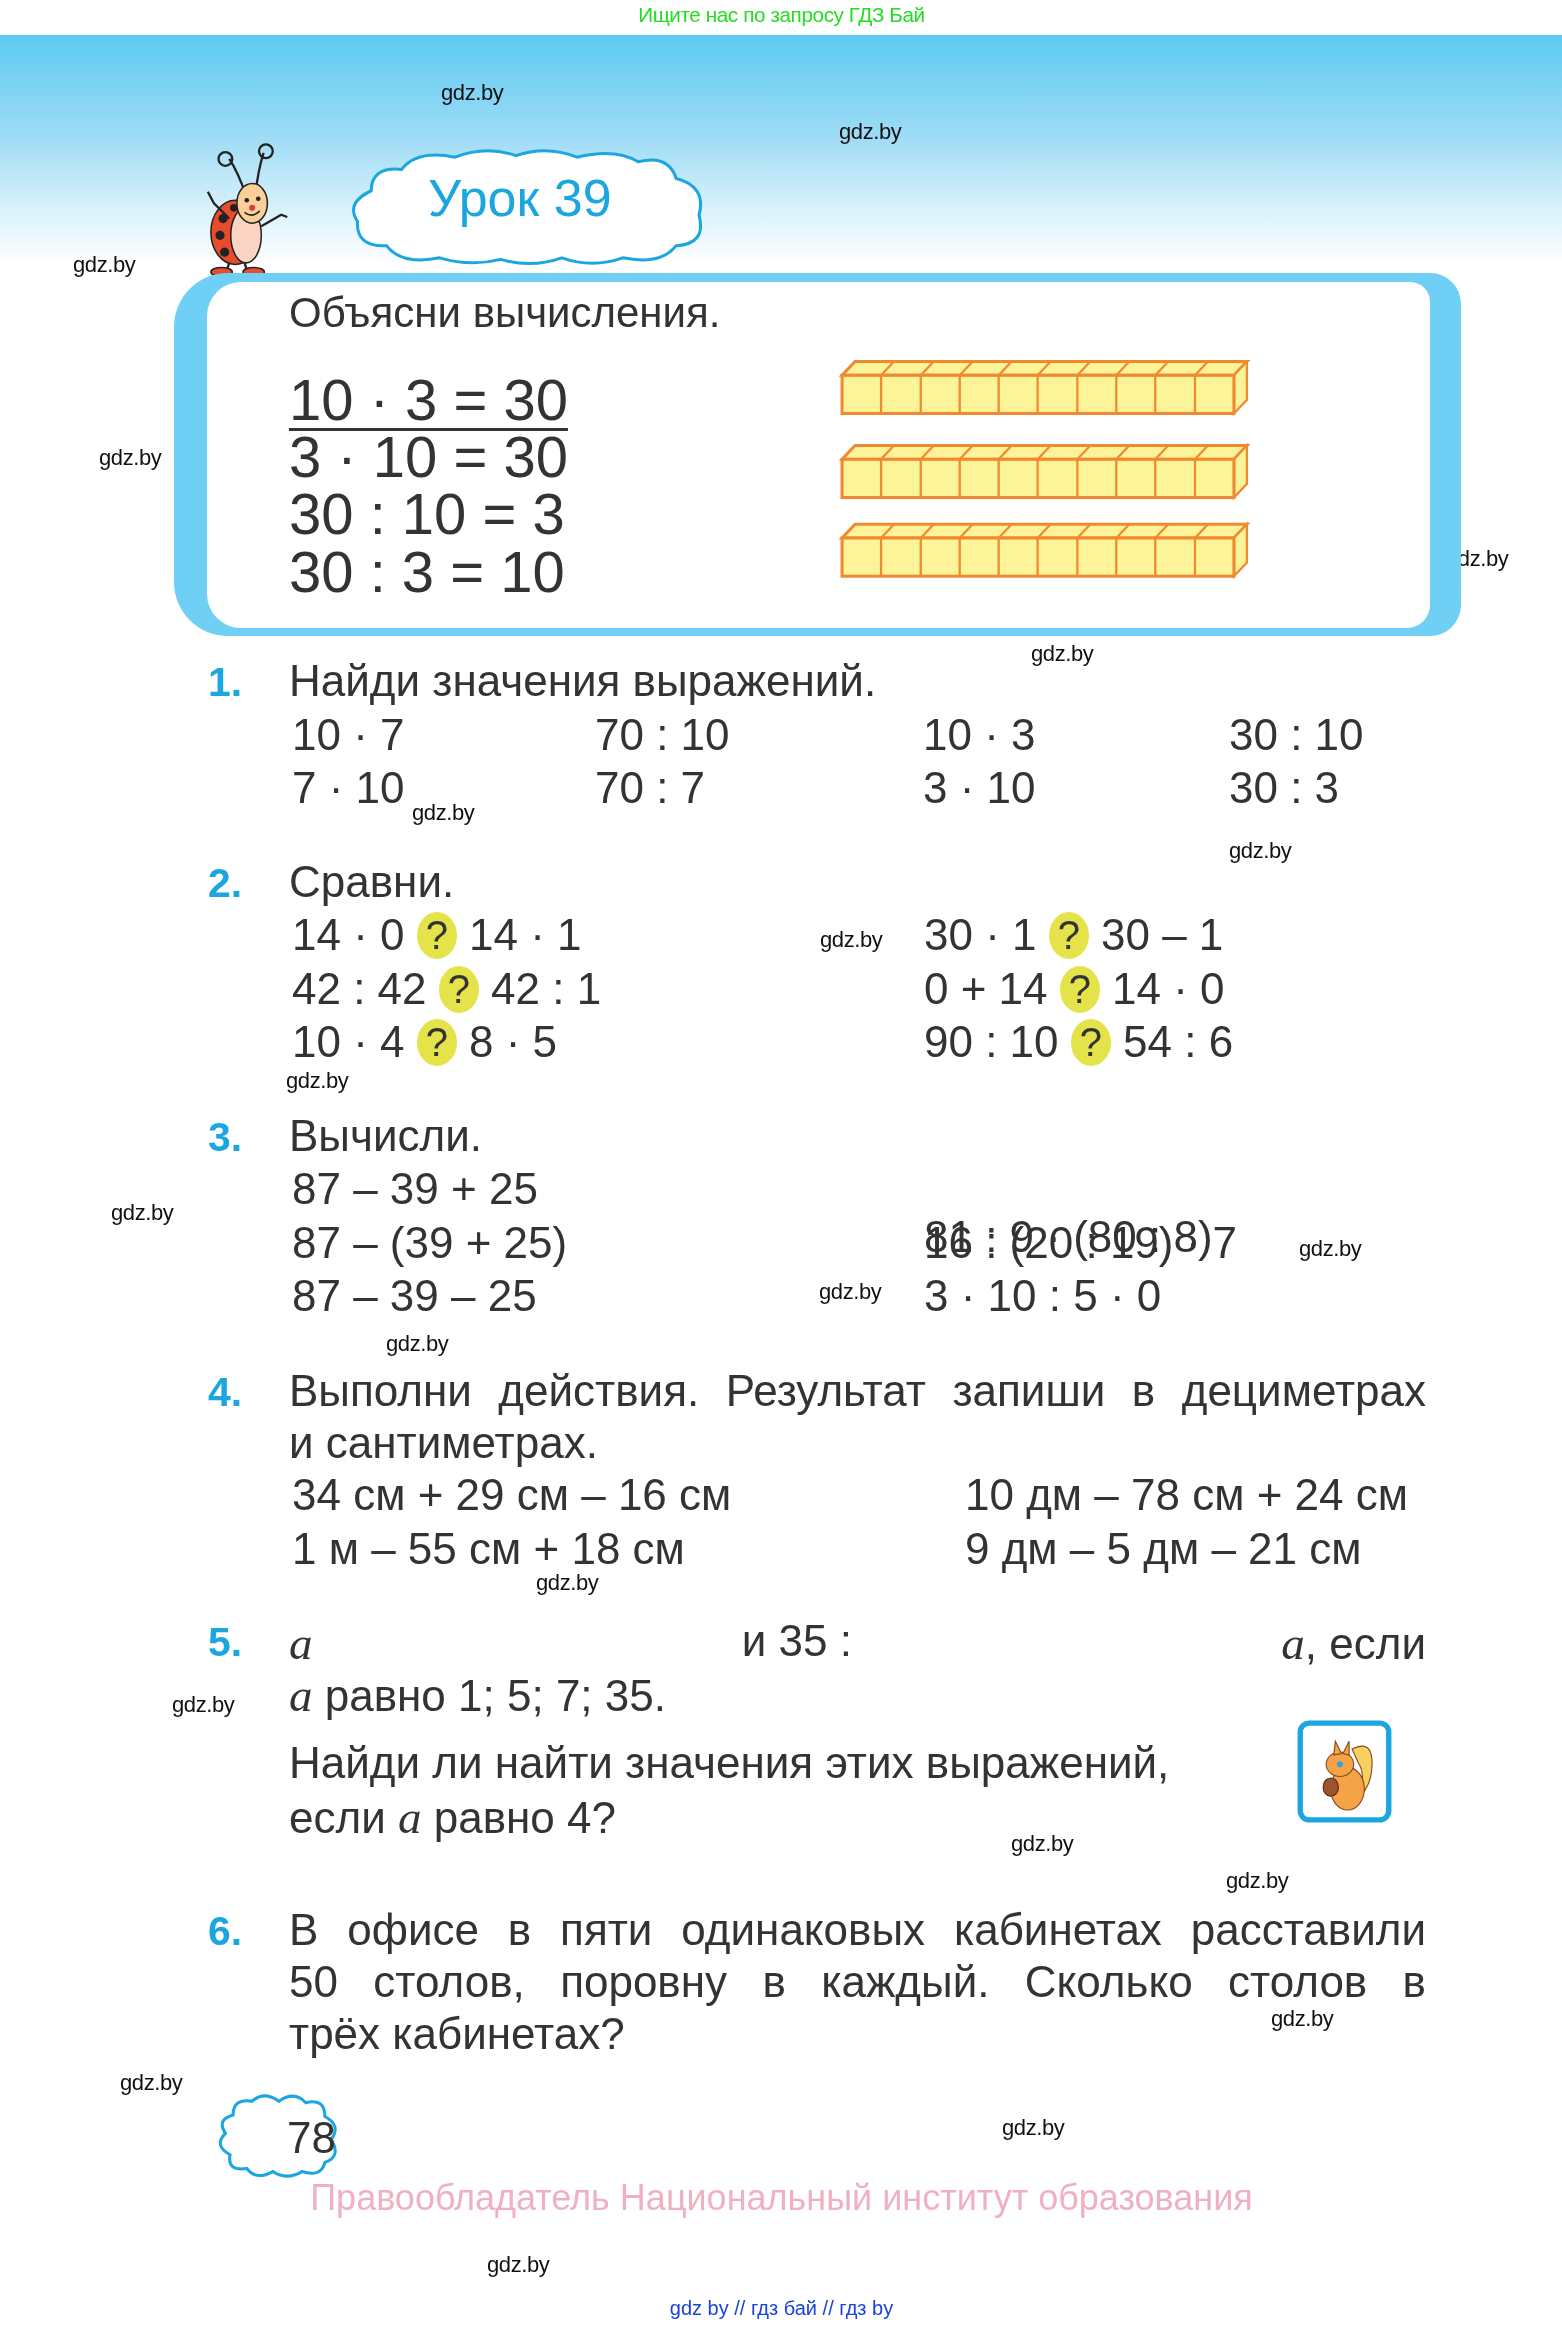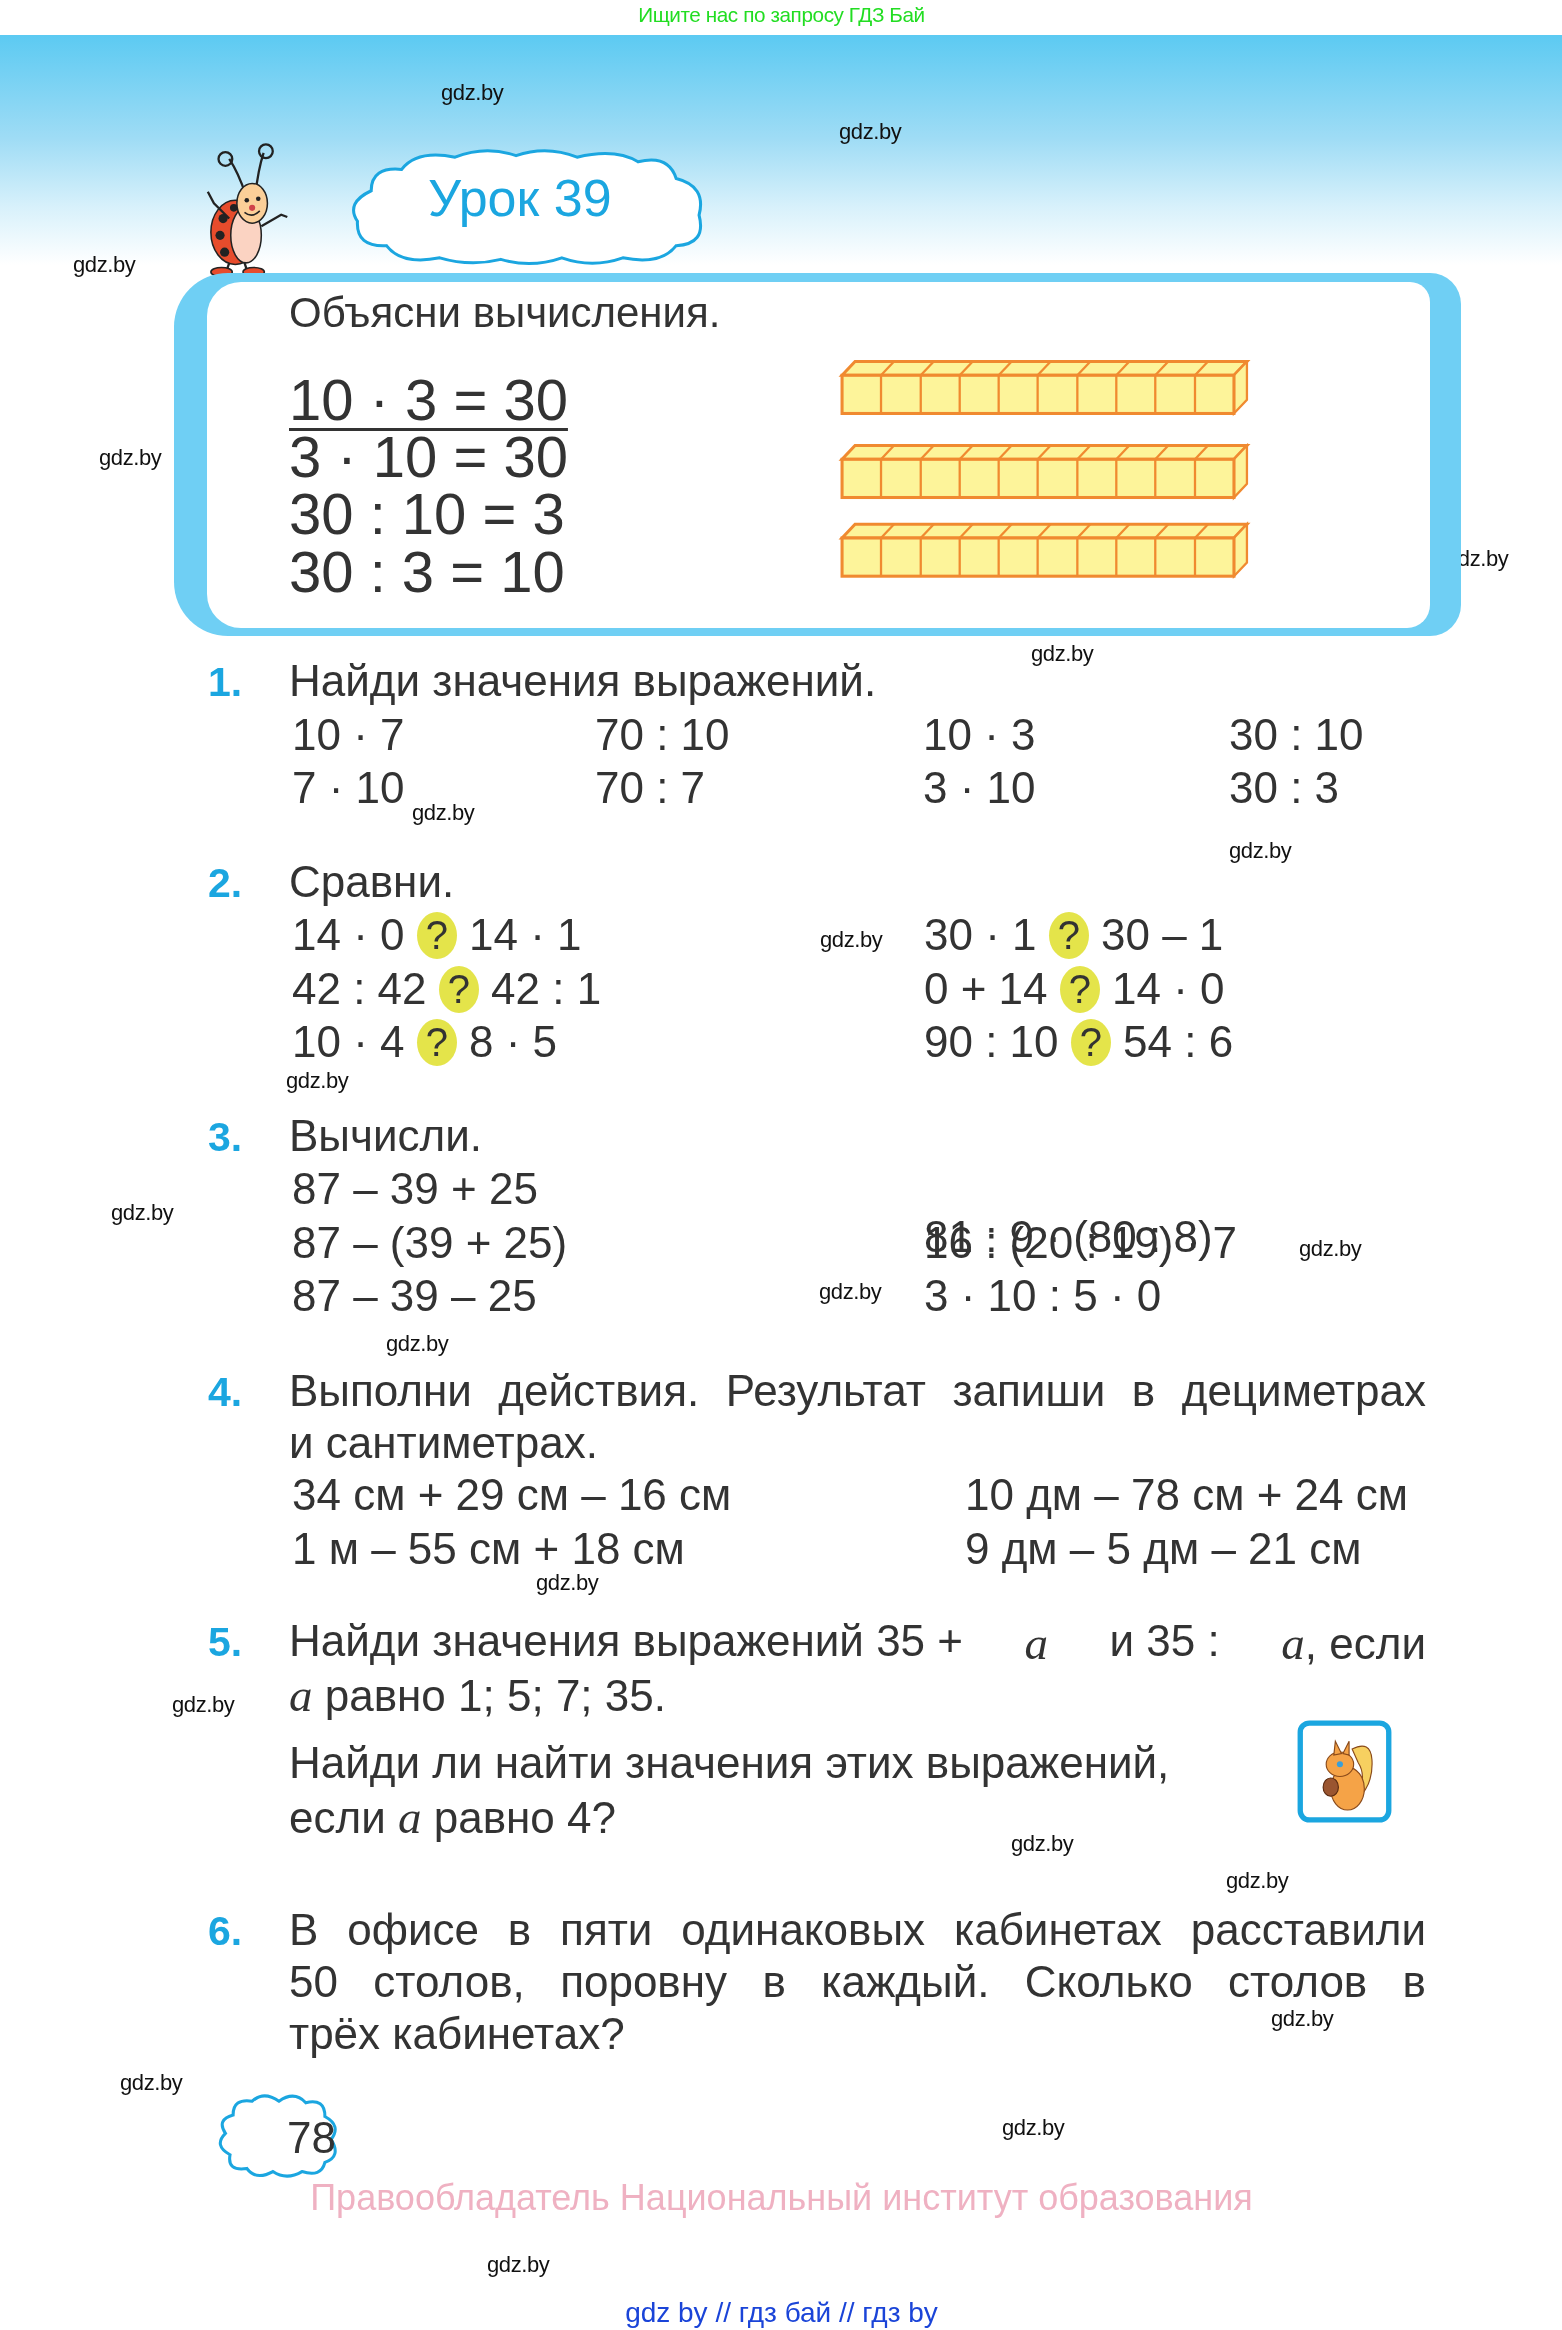--- a/index.html
+++ b/index.html
@@ -38,21 +38,21 @@
   .var { font-family: "Liberation Serif", serif; font-style: italic; font-size: 47px; }
 
   .squirrel { position: absolute; left: 1297px; top: 1720px; width: 95px; height: 103px; }
 
   .page-cloud { position: absolute; left: 210px; top: 2092px; width: 138px; height: 88px; }
   .page-num { position: absolute; left: 252px; top: 2113px; font-size: 44px; color: #333; margin-left: 35px; }
 
   .copyright { position: absolute; left: 0; width: 1563px; top: 2177px; text-align: center;
                font-size: 36px; color: #efb1c2; }
   .footer-links { position: absolute; left: 0; width: 1563px; top: 2297px; text-align: center;
-                  font-size: 28px; color: #1a44d8; }
+                  font-size: 20px; color: #1a44d8; }
 </style>
 </head>
 <body>
 
 <div class="topbar">
   <div class="topbar-text">Ищите нас по запросу ГДЗ Бай</div>
 </div>
 
 <div class="sky"></div>
 
@@ -208,21 +208,20 @@
 <div class="num" style="top:1369px">4.</div>
 <div class="txt justify" style="left:289px;top:1366px">Выполни действия. Результат запиши в дециметрах</div>
 <div class="txt" style="left:289px;top:1418px">и сантиметрах.</div>
 <div class="txt" style="left:292px;top:1470px">34 см + 29 см – 16 см</div>
 <div class="txt" style="left:292px;top:1524px">1 м – 55 см + 18 см</div>
 <div class="txt" style="left:965px;top:1470px">10 дм – 78 см + 24 см</div>
 <div class="txt" style="left:965px;top:1524px">9 дм – 5 дм – 21 см</div>
 
 <div class="num" style="top:1619px">5.</div>
 <div class="txt" style="left:289px;top:1616px;width:1137px;display:flex;justify-content:space-between">
-  <span>Найди значения выражений 35 +</span>
   <span class="var">a</span>
   <span>и 35 :</span>
   <span><span class="var">a</span><span>, если</span></span>
 </div>
 <div class="txt" style="left:289px;top:1668px">
   <span class="var">a</span>
   <span>равно 1; 5; 7; 35.</span>
 </div>
 <div class="txt" style="left:289px;top:1738px">Найди ли найти значения этих выражений,</div>
 <div class="txt" style="left:289px;top:1790px">

